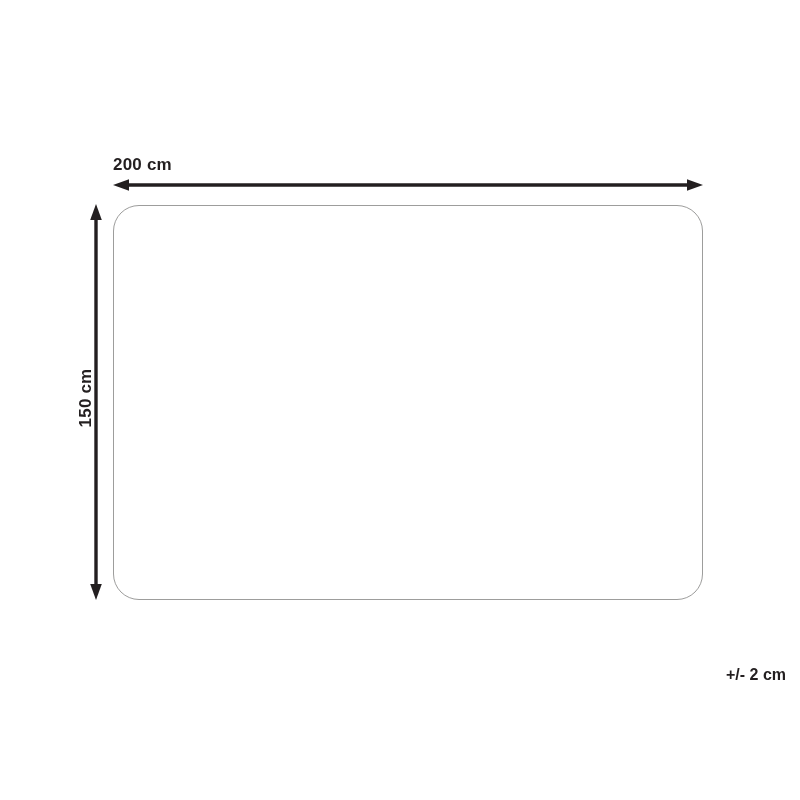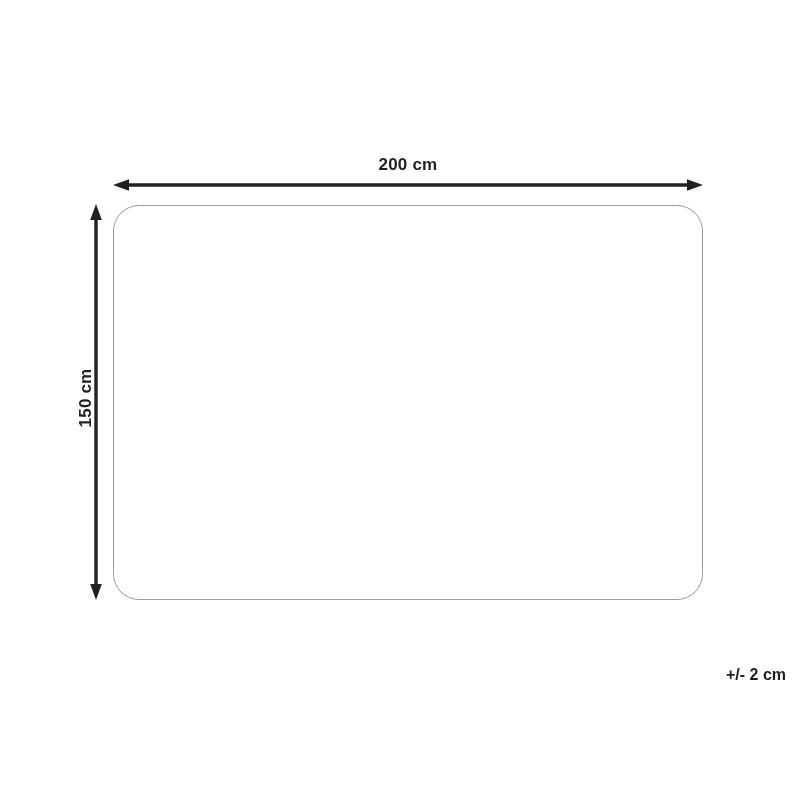--- a/index.html
+++ b/index.html
@@ -46,21 +46,21 @@
     font-weight: bold;
     font-size: 17px;
     letter-spacing: 0.2px;
     color: #231f20;
     white-space: nowrap;
   }
   .width-label {
     left: 113px;
     top: 155px;
     width: 590px;
-    text-align: center;
+    text-align: left;
   }
   .height-label {
     left: 86px;
     top: 398px;
     transform: translate(-50%, -50%) rotate(-90deg);
   }
   .tolerance-label {
     position: absolute;
     right: 14px;
     top: 666px;

